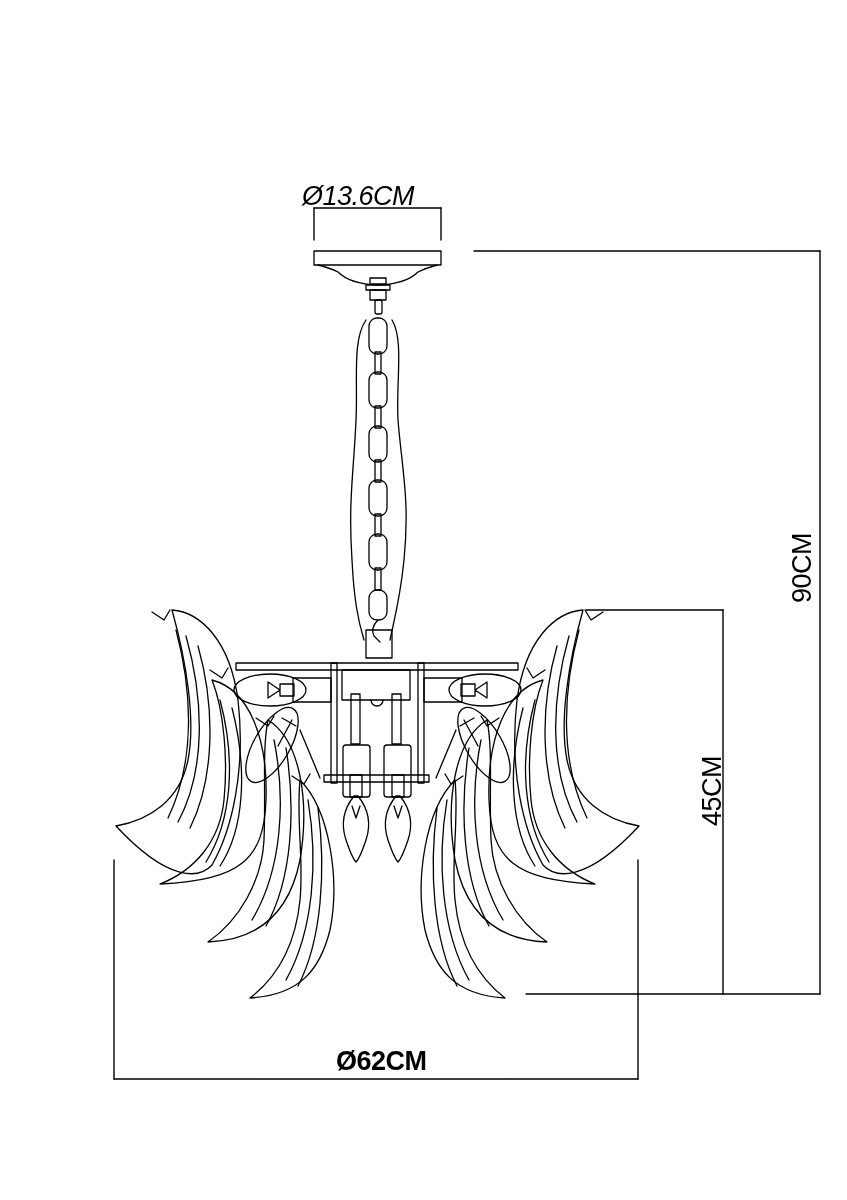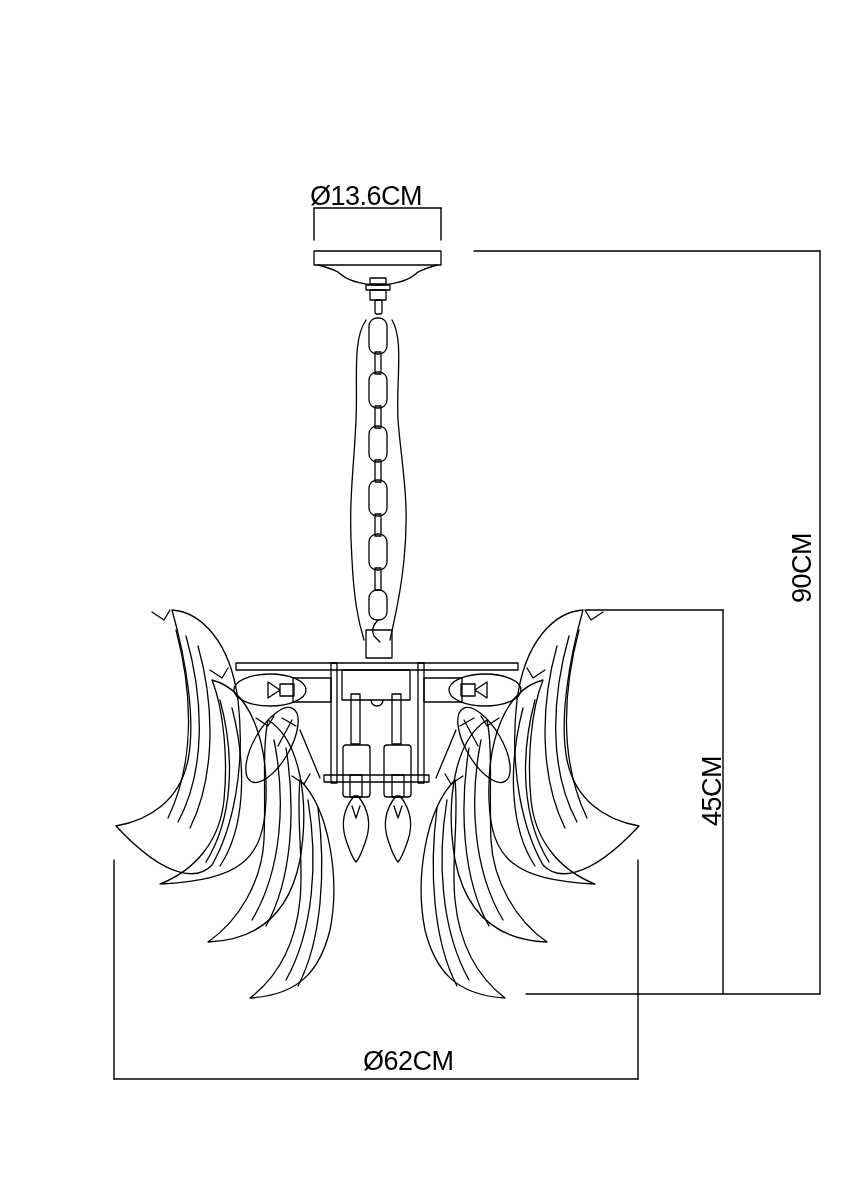--- a/index.html
+++ b/index.html
@@ -1,21 +1,21 @@
 <!DOCTYPE html>
 <html><head>
   <meta charset="utf-8">
   <style>
     html, body { margin: 0; padding: 0; background: #ffffff; }
     body { width: 847px; height: 1200px; position: relative; overflow: hidden; font-family: "Liberation Sans", sans-serif; }
     #drawing { position: absolute; left: 0; top: 0; width: 847px; height: 1200px; }
     .dim-label { position: absolute; font-family: "Liberation Sans", sans-serif; font-size: 27px; color: #000; line-height: 1; white-space: nowrap; letter-spacing: -0.5px; }
     .dim-label.vertical { transform-origin: left top; transform: rotate(-90deg); }
-    #label-canopy { left: 310px; top: 183px; }
-    #label-diameter { left: 363px; top: 1048px; }
+    #label-canopy { left: 302px; top: 183px; font-style: italic; }
+    #label-diameter { left: 336px; top: 1048px; font-weight: bold; }
     #label-height-total { left: 789px; top: 603px; }
     #label-height-body { left: 699px; top: 826px; }
   </style>
 </head>
 <body>
 
 <svg id="drawing" viewBox="0 0 847 1200" xmlns="http://www.w3.org/2000/svg" fill="none" stroke="#000" stroke-width="1.3" stroke-linejoin="round" stroke-linecap="round">
 
   <g stroke-width="1.4">
 

